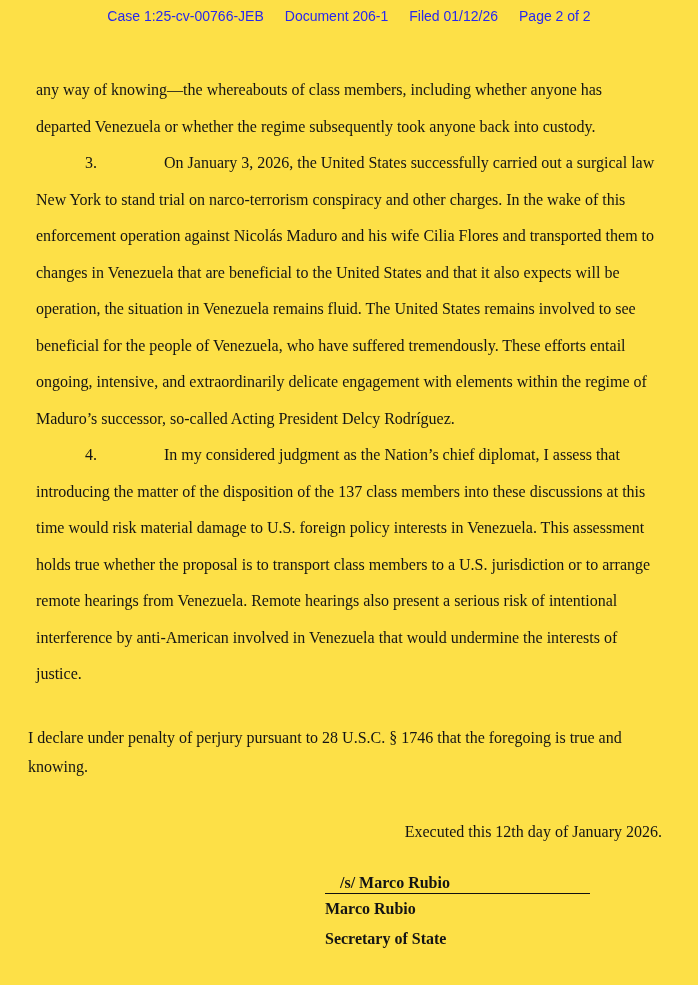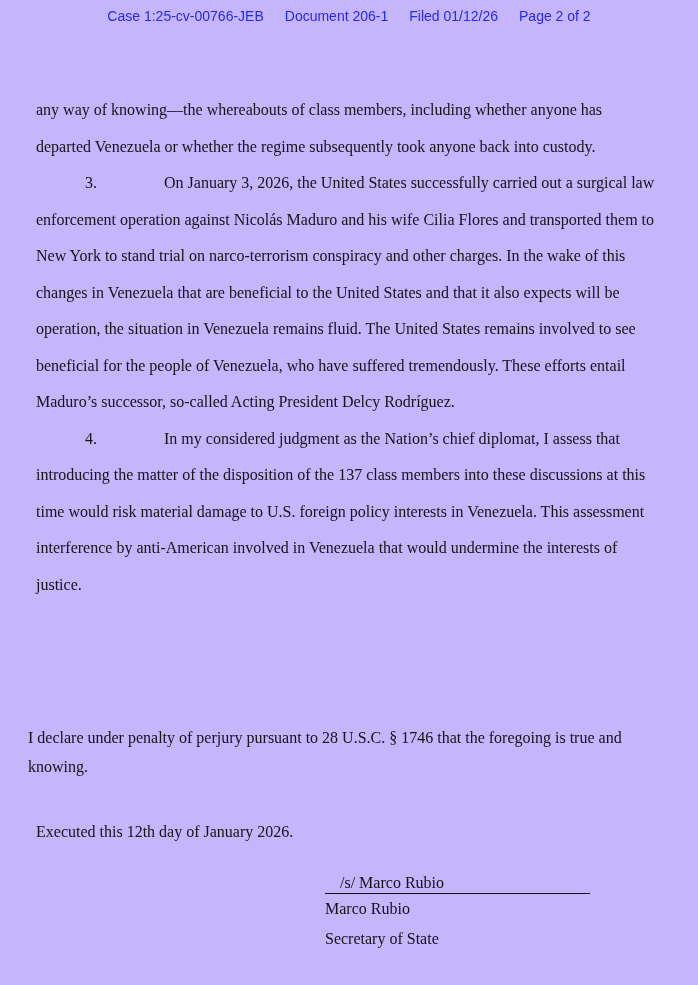--- a/index.html
+++ b/index.html
@@ -2,21 +2,21 @@
 <html><head>
 <meta charset="utf-8">
 <style>
   * { margin: 0; padding: 0; box-sizing: border-box; }
   html, body { background: #e8e8e8; }
   .page {
     position: relative;
     width: 698px;
     height: 985px;
     margin: 0 auto;
-    background: #c4b5fd;
+    background: #fde047;
     font-family: "Liberation Serif", serif;
     font-size: 16px;
     color: #141414;
     overflow: hidden;
   }
   .ecf-header {
     position: absolute;
     top: 8px;
     left: 0;
     right: 0;
@@ -25,21 +25,21 @@
     gap: 21px;
     font-family: "Liberation Sans", sans-serif;
     font-size: 14px;
     color: #2828ee;
     white-space: nowrap;
   }
   .content {
     position: absolute;
     left: 36px;
     width: 626px;
-    top: 92px;
+    top: 72px;
     line-height: 36.5px;
   }
   .line { white-space: nowrap; }
   .pnum {
     display: inline-block;
     margin-left: 49px;
     width: 79px;
   }
   .declaration {
     position: absolute;
@@ -48,25 +48,27 @@
     top: 723px;
     line-height: 29px;
   }
   .executed {
     position: absolute;
     left: 36px;
     width: 626px;
     top: 820px;
     line-height: 24px;
     white-space: nowrap;
+    text-align: right;
   }
   .signature-block {
     position: absolute;
     left: 325px;
     top: 870px;
+    font-weight: bold;
   }
   .sig-rule {
     display: block;
     width: 265px;
     height: 24px;
     border-bottom: 1.5px solid #111;
     padding-left: 15px;
     line-height: 26px;
     white-space: nowrap;
   }
@@ -90,36 +92,39 @@
     <div>
         <div class="line">any way of knowing—the whereabouts of class members, including whether anyone has</div>
         <div class="line">departed Venezuela or whether the regime subsequently took anyone back into custody.</div>
       </div>
 
     <div>
       <div class="line">
         <span class="pnum">3.</span><span>On January 3, 2026, the United States successfully carried out a surgical law</span>
       </div>
       <div>
+          <div class="line">New York to stand trial on narco-terrorism conspiracy and other charges. In the wake of this</div>
           <div class="line">enforcement operation against Nicolás Maduro and his wife Cilia Flores and transported them to</div>
-          <div class="line">New York to stand trial on narco-terrorism conspiracy and other charges. In the wake of this</div>
           <div class="line">changes in Venezuela that are beneficial to the United States and that it also expects will be</div>
           <div class="line">operation, the situation in Venezuela remains fluid. The United States remains involved to see</div>
           <div class="line">beneficial for the people of Venezuela, who have suffered tremendously. These efforts entail</div>
+          <div class="line">ongoing, intensive, and extraordinarily delicate engagement with elements within the regime of</div>
           <div class="line">Maduro’s successor, so-called Acting President Delcy Rodríguez.</div>
         </div>
     </div>
 
     <div>
       <div class="line">
         <span class="pnum">4.</span><span>In my considered judgment as the Nation’s chief diplomat, I assess that</span>
       </div>
       <div>
           <div class="line">introducing the matter of the disposition of the 137 class members into these discussions at this</div>
           <div class="line">time would risk material damage to U.S. foreign policy interests in Venezuela. This assessment</div>
+          <div class="line">holds true whether the proposal is to transport class members to a U.S. jurisdiction or to arrange</div>
+          <div class="line">remote hearings from Venezuela. Remote hearings also present a serious risk of intentional</div>
           <div class="line">interference by anti-American involved in Venezuela that would undermine the interests of</div>
           <div class="line">justice.</div>
         </div>
     </div>
 
   </div>
 
   <div class="declaration">
       <div class="line">I declare under penalty of perjury pursuant to 28 U.S.C. § 1746 that the foregoing is true and</div>
       <div class="line">knowing.</div>

